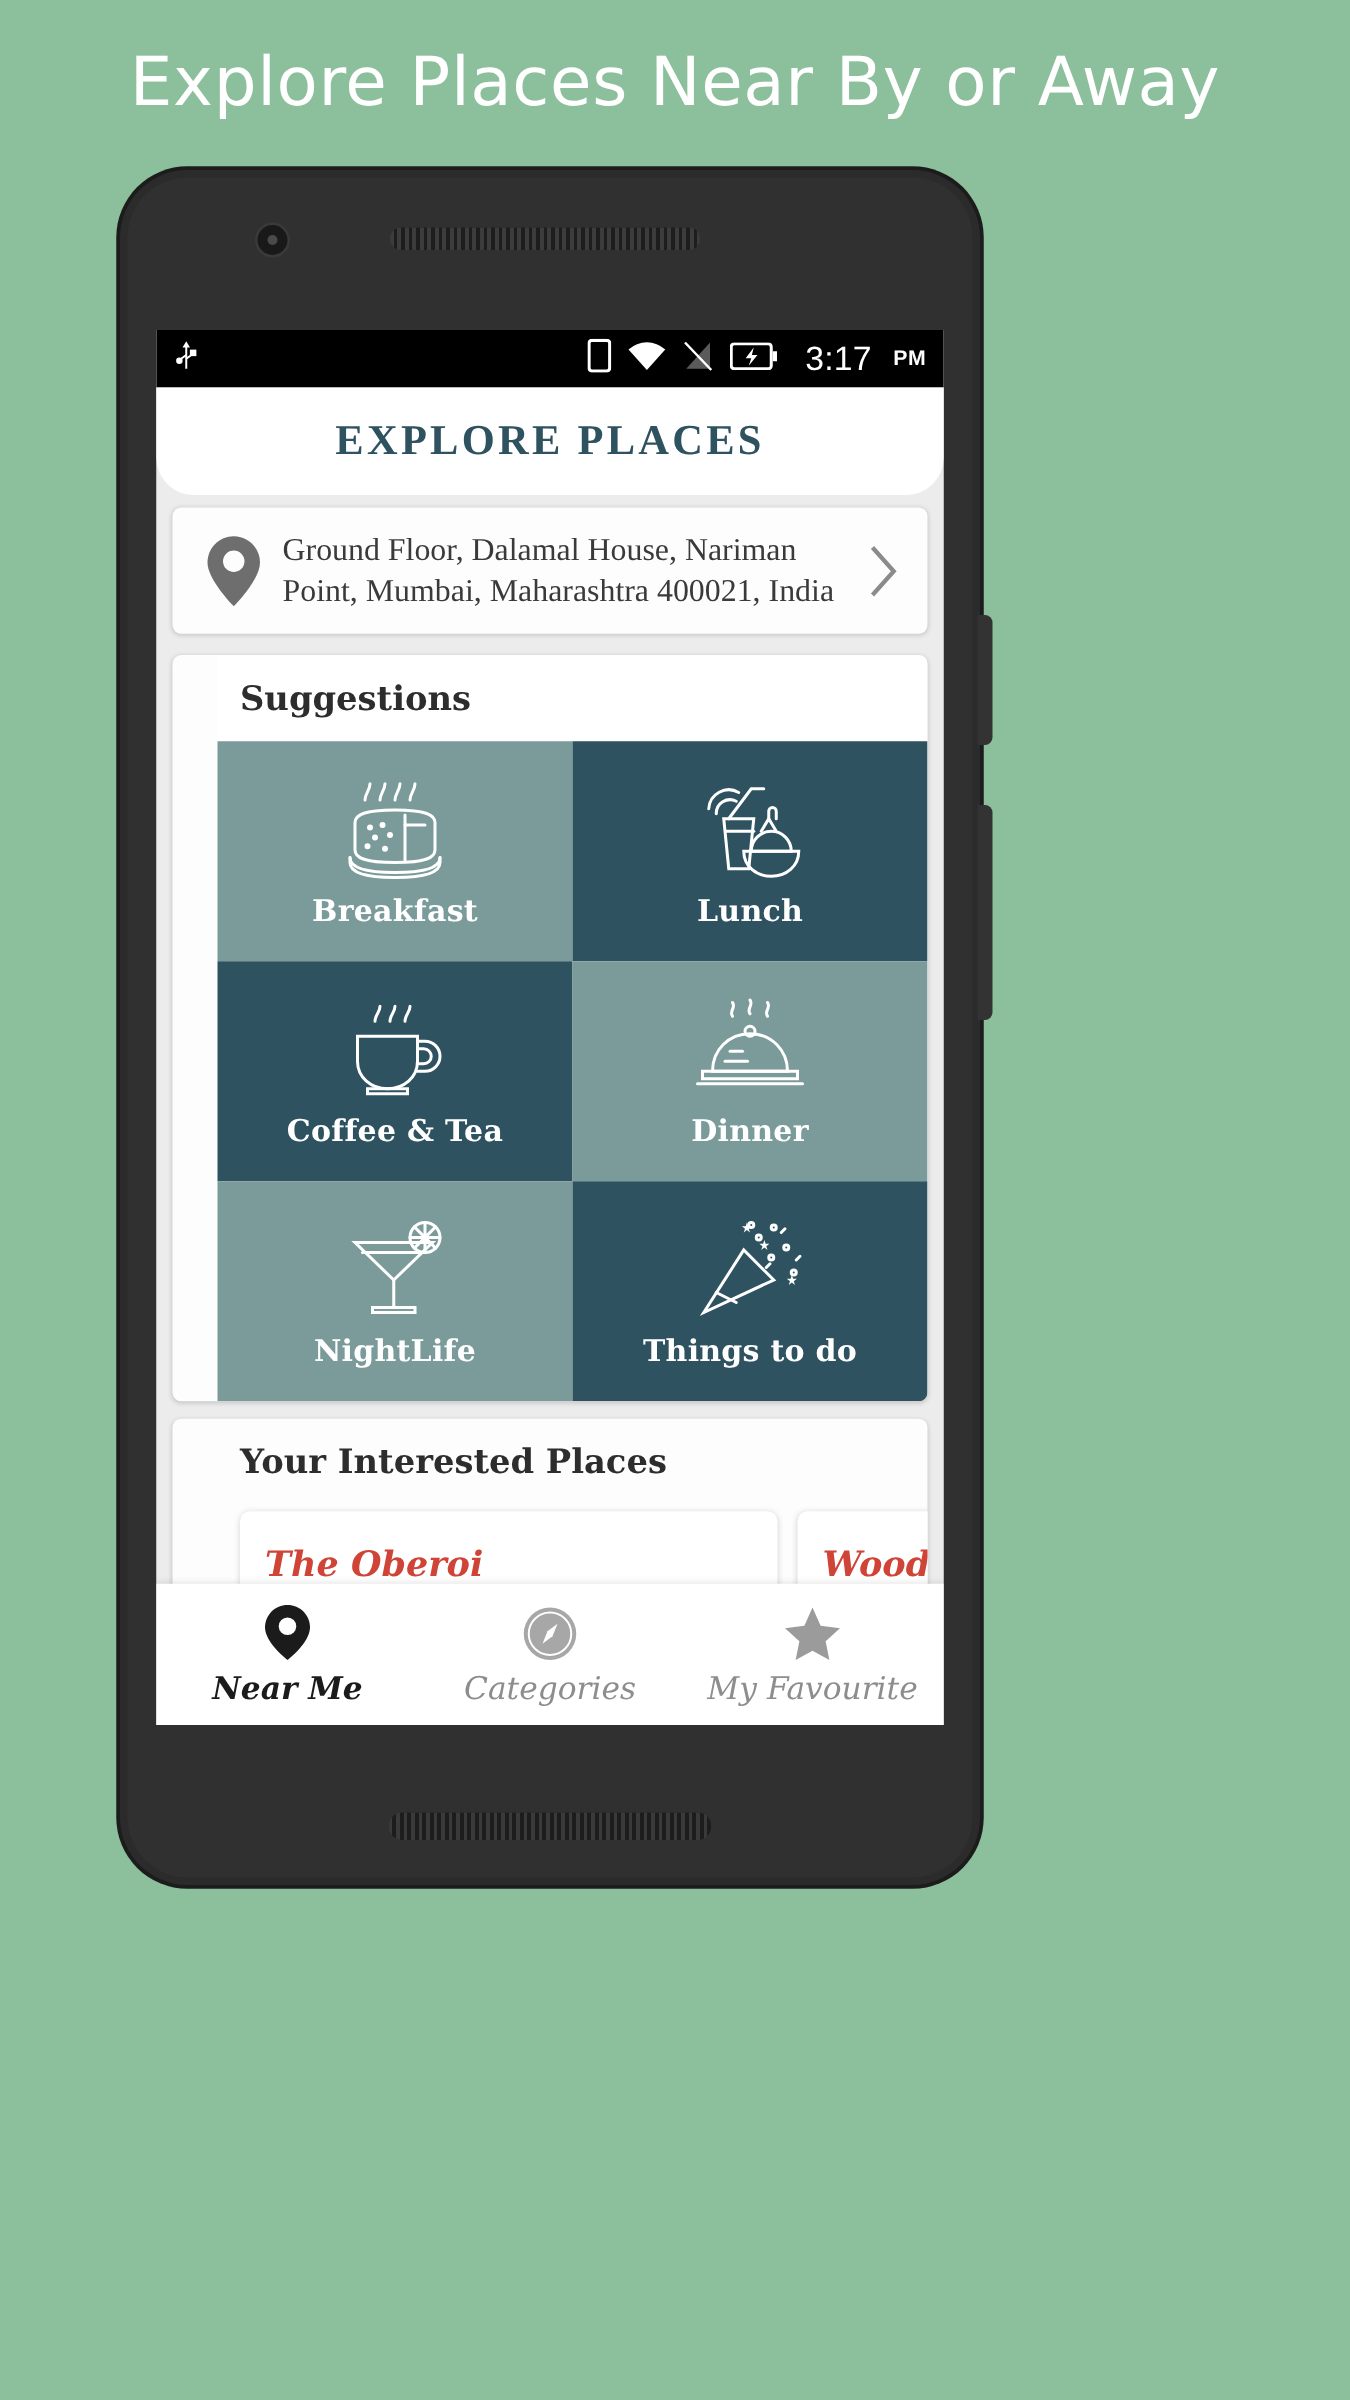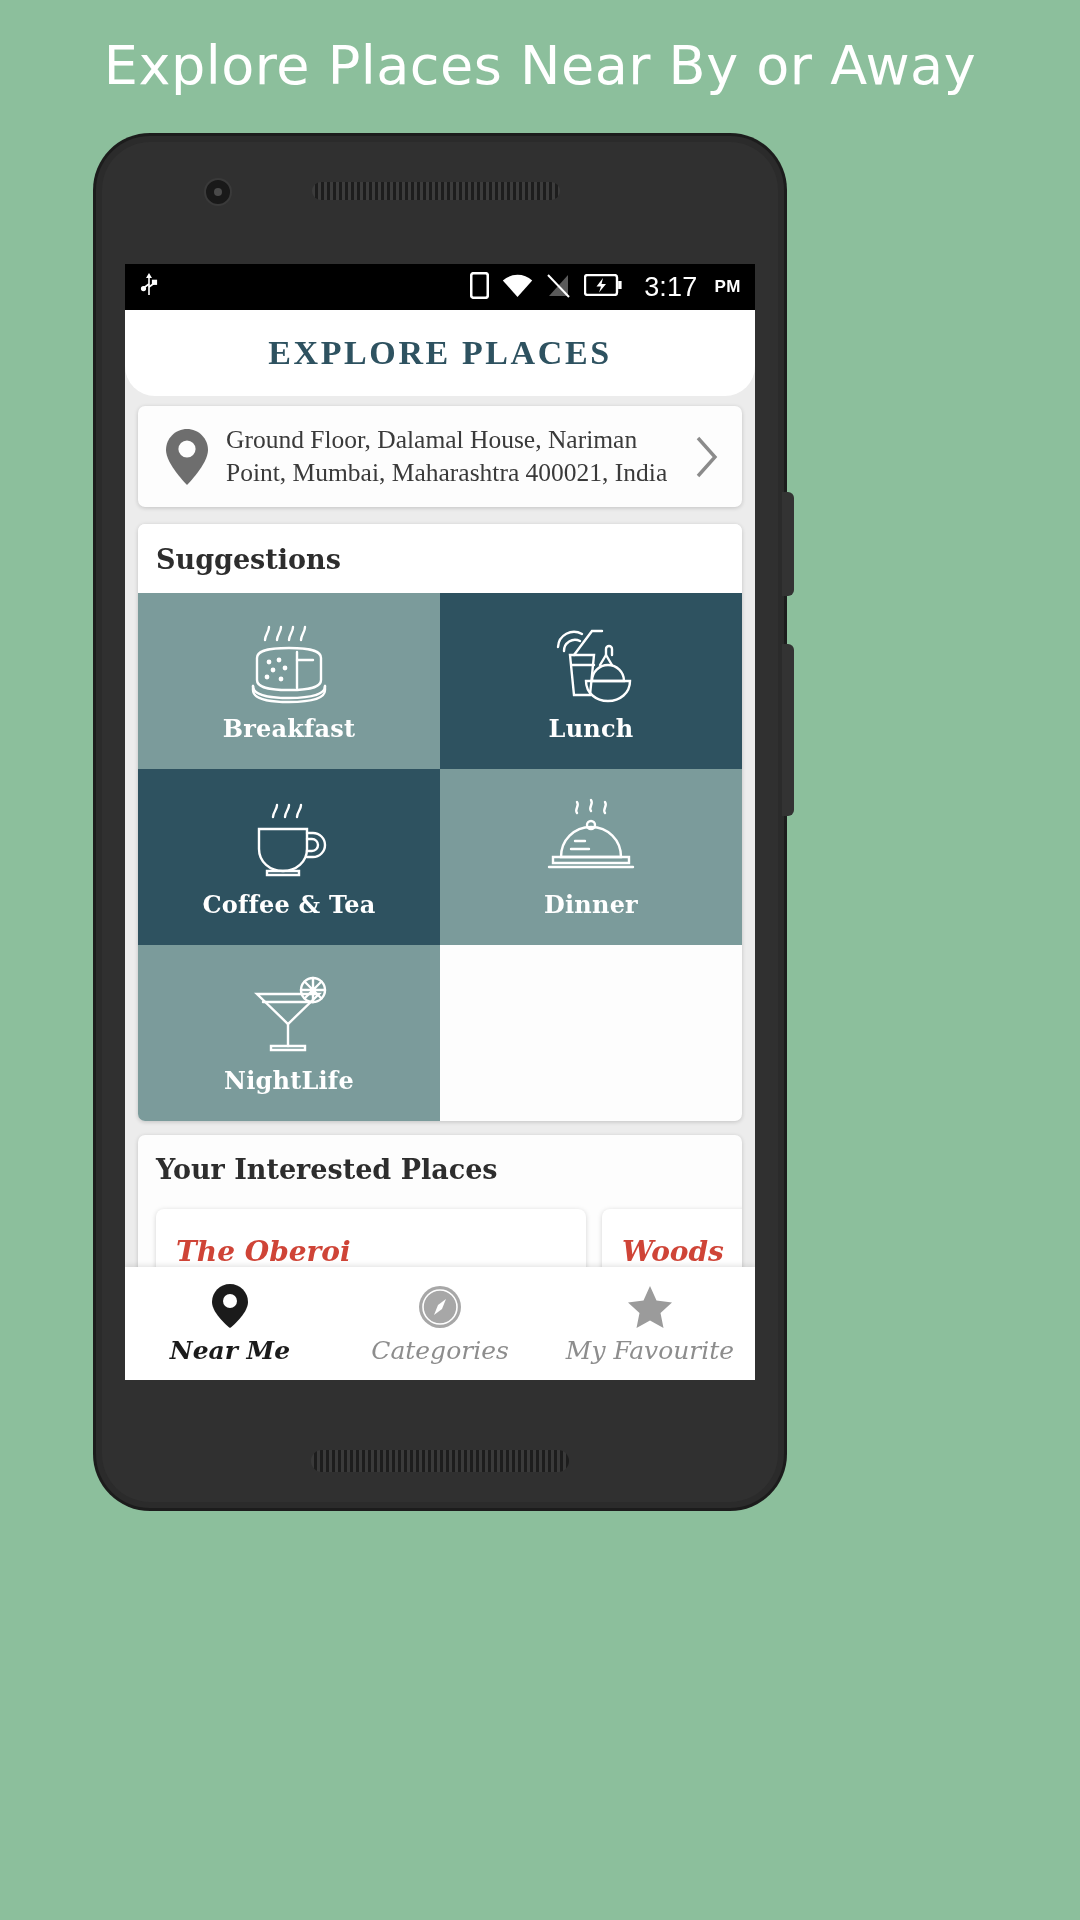--- a/index.html
+++ b/index.html
@@ -144,20 +144,21 @@
   .content {
     position:relative;
     padding:10px 13px 0 13px;
     height:calc(1116px - 46px - 86px);
   }
 
   .card {
     background:#fdfdfd;
     border-radius:7px;
     box-shadow:0 1px 4px rgba(0,0,0,0.18);
+    padding-left:36px;
   }
 
   
   .address-card {
     display:flex;
     align-items:center;
     padding:18px 14px 18px 18px;
     margin-bottom:17px;
   }
   .pin-wrap { width:62px; flex:0 0 62px; display:flex; justify-content:center; }
@@ -422,20 +423,39 @@
                 <path d="M22 30 h50"></path>
                 <path d="M47 52 v22"></path>
                 <path d="M30 78 h34 v-4 h-34 Z"></path>
                 <circle cx="72" cy="18" r="12"></circle>
                 <path d="M72 6 v24 M60 18 h24 M63.5 9.5 l17 17 M80.5 9.5 l-17 17"></path>
               </svg>
             </div>
             <div class="tile-label">NightLife</div>
           </div>
 
+          <div class="tile dark">
+            <div class="tile-ico">
+              <svg width="98" height="86" viewBox="0 0 98 86" fill="none" stroke="#fff" stroke-width="2.4" stroke-linecap="round">
+                <path d="M12 78 L44 28 L68 52 Z"></path>
+                <path d="M22 62 L38 70"></path>
+                <circle cx="56" cy="18" r="2"></circle>
+                  <circle cx="68" cy="10" r="2"></circle>
+                <circle cx="78" cy="26" r="2"></circle>
+                  <circle cx="84" cy="46" r="2"></circle>
+                <circle cx="66" cy="34" r="2"></circle>
+                  <circle cx="50" cy="8" r="2"></circle>
+                <path d="M74 14 l3 -3 M62 42 l3 -3 M86 36 l3 -3"></path>
+                <path d="M58 28 l2.5-2 2.5 2 -1 -3 2.5-2 h-3 l-1-3 -1 3 h-3 l2.5 2 Z" fill="#fff" stroke="none"></path>
+                <path d="M80 56 l2.5-2 2.5 2 -1-3 2.5-2h-3l-1-3 -1 3h-3l2.5 2Z" fill="#fff" stroke="none"></path>
+                <path d="M44 14 l2.5-2 2.5 2 -1-3 2.5-2h-3l-1-3 -1 3h-3l2.5 2Z" fill="#fff" stroke="none"></path>
+              </svg>
+            </div>
+            <div class="tile-label">Things to do</div>
+          </div>
 
         </div>
       </div>
 
       <div class="card interest-card">
         <div class="interest-head">Your Interested Places</div>
         <div class="places-row">
           <div class="place-card wide">
             <div class="place-name">The Oberoi</div>
           </div>

